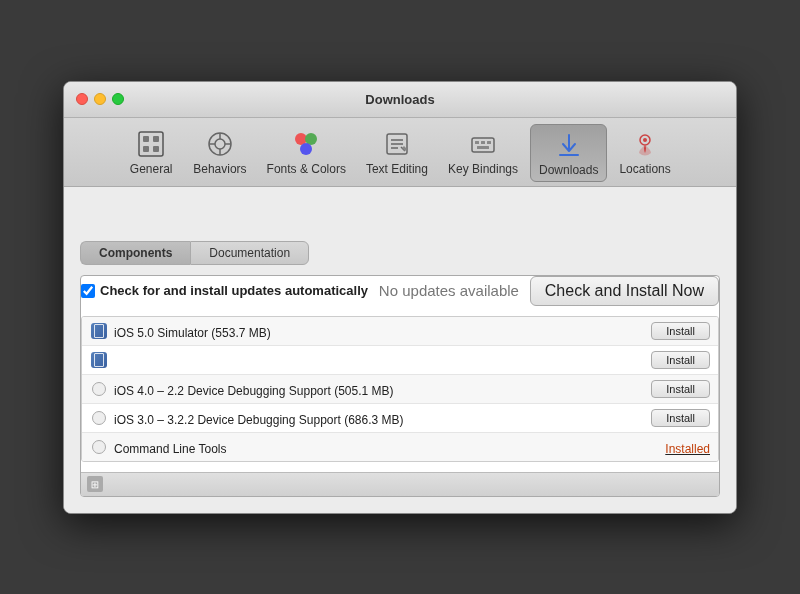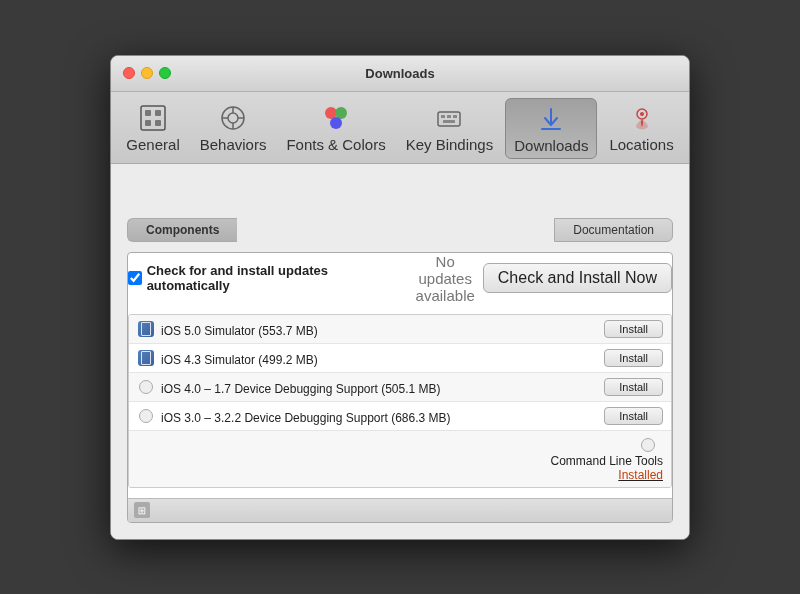--- a/index.html
+++ b/index.html
@@ -7,21 +7,21 @@
       background: #3a3a3a;
       font-family: -apple-system, 'Helvetica Neue', Helvetica, Arial, sans-serif;
       display: flex;
       justify-content: center;
       align-items: center;
       width: 800px;
       height: 594px;
       overflow: hidden;
     }
     .window {
-      width: 580px;
+      width: 674px;
       background: #ececec;
       border-radius: 8px;
       box-shadow: 0 10px 40px rgba(0,0,0,0.7);
       overflow: hidden;
       border: 1px solid #888;
     }
     .titlebar {
       background: linear-gradient(to bottom, #e8e8e8, #d0d0d0);
       height: 36px;
       display: flex;
@@ -75,32 +75,32 @@
     .toolbar-icon {
       width: 32px;
       height: 32px;
       display: flex;
       align-items: center;
       justify-content: center;
       font-size: 22px;
       margin-bottom: 2px;
     }
     .toolbar-label {
-      font-size: 15px;
+      font-size: 12px;
       color: #333;
       text-align: center;
       white-space: nowrap;
     }
     .content {
       background: #ececec;
       padding: 12px 16px 16px;
     }
     .tabs-row {
       display: flex;
-      justify-content: space-between;
+      justify-content: flex-start;
       margin-bottom: 10px;
       margin-top: 42px;
     }
     .tab-button {
       background: linear-gradient(to bottom, #d8d8d8, #c8c8c8);
       border: 1px solid #aaa;
       padding: 4px 18px;
       font-size: 12px;
       cursor: pointer;
       color: #333;
@@ -162,21 +162,21 @@
     }
     .component-row {
       display: flex;
       align-items: flex-end;
       padding: 5px 8px;
       border-bottom: 1px solid #e5e5e5;
       font-size: 12px;
       color: #222;
       background: white;
     }
-    .component-row:last-child { border-bottom: none; flex-direction: column; }
+    .component-row:last-child { border-bottom: none; }
     .component-row:nth-child(odd) { background: #f7f7f7; }
     .component-icon {
       width: 18px;
       height: 18px;
       margin-right: 6px;
       flex-shrink: 0;
       display: flex;
       align-items: center;
       justify-content: center;
     }
@@ -291,20 +291,33 @@
           <circle cx="9" cy="9" r="6" fill="#e55"></circle>
           <circle cx="19" cy="9" r="6" fill="#5a5"></circle>
           <circle cx="14" cy="19" r="6" fill="#55e"></circle>
         </svg>
       </div>
       <span class="toolbar-label">Fonts &amp; Colors</span>
     </div>
     <div class="toolbar-item">
       <div class="toolbar-icon">
         <svg width="28" height="28" viewBox="0 0 28 28">
+          <rect x="4" y="4" width="20" height="20" rx="2" fill="none" stroke="#666" stroke-width="1.5"></rect>
+          <line x1="8" y1="10" x2="20" y2="10" stroke="#666" stroke-width="1.5"></line>
+          <line x1="8" y1="14" x2="20" y2="14" stroke="#666" stroke-width="1.5"></line>
+          <line x1="8" y1="18" x2="15" y2="18" stroke="#666" stroke-width="1.5"></line>
+          <path d="M18 17 L22 21" stroke="#666" stroke-width="1.5"></path>
+          <path d="M21 16 L24 19 L22 21 L19 18Z" fill="#888"></path>
+        </svg>
+      </div>
+      <span class="toolbar-label">Text Editing</span>
+    </div>
+    <div class="toolbar-item">
+      <div class="toolbar-icon">
+        <svg width="28" height="28" viewBox="0 0 28 28">
           <rect x="3" y="8" width="22" height="14" rx="2" fill="none" stroke="#666" stroke-width="1.5"></rect>
           <rect x="6" y="11" width="4" height="3" rx="0.5" fill="#888"></rect>
           <rect x="12" y="11" width="4" height="3" rx="0.5" fill="#888"></rect>
           <rect x="18" y="11" width="4" height="3" rx="0.5" fill="#888"></rect>
           <rect x="8" y="16" width="12" height="3" rx="0.5" fill="#888"></rect>
         </svg>
       </div>
       <span class="toolbar-label">Key Bindings</span>
     </div>
     <div class="toolbar-item active">
@@ -356,31 +369,30 @@
           <span class="component-name">iOS 5.0 Simulator (553.7 MB)</span>
           <div class="component-action">
             <button class="install-btn">Install</button>
           </div>
         </div>
 
         <div class="component-row">
           <div class="component-icon">
             <div class="simulator-icon"></div>
           </div>
-          <span class="component-name">iOS 4.3 Simulator (499.2 MB)</span>
           <div class="component-action">
             <button class="install-btn">Install</button>
           </div>
         </div>
 
         <div class="component-row">
           <div class="component-icon">
             <div class="circle-icon"></div>
           </div>
-          <span class="component-name">iOS 4.0 – 1.7 Device Debugging Support (505.1 MB)</span>
+          <span class="component-name">iOS 4.0 – 2.2 Device Debugging Support (505.1 MB)</span>
           <div class="component-action">
             <button class="install-btn">Install</button>
           </div>
         </div>
 
         <div class="component-row">
           <div class="component-icon">
             <div class="circle-icon"></div>
           </div>
           <span class="component-name">iOS 3.0 – 3.2.2 Device Debugging Support (686.3 MB)</span>

